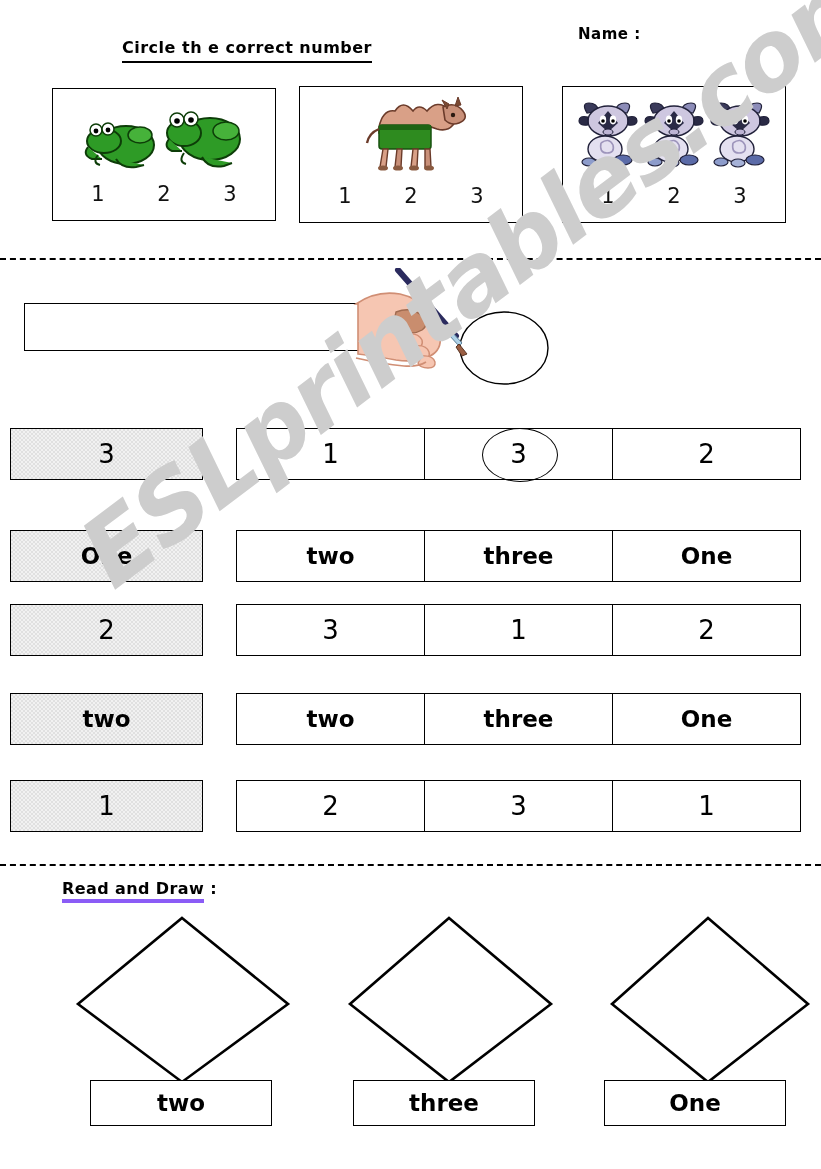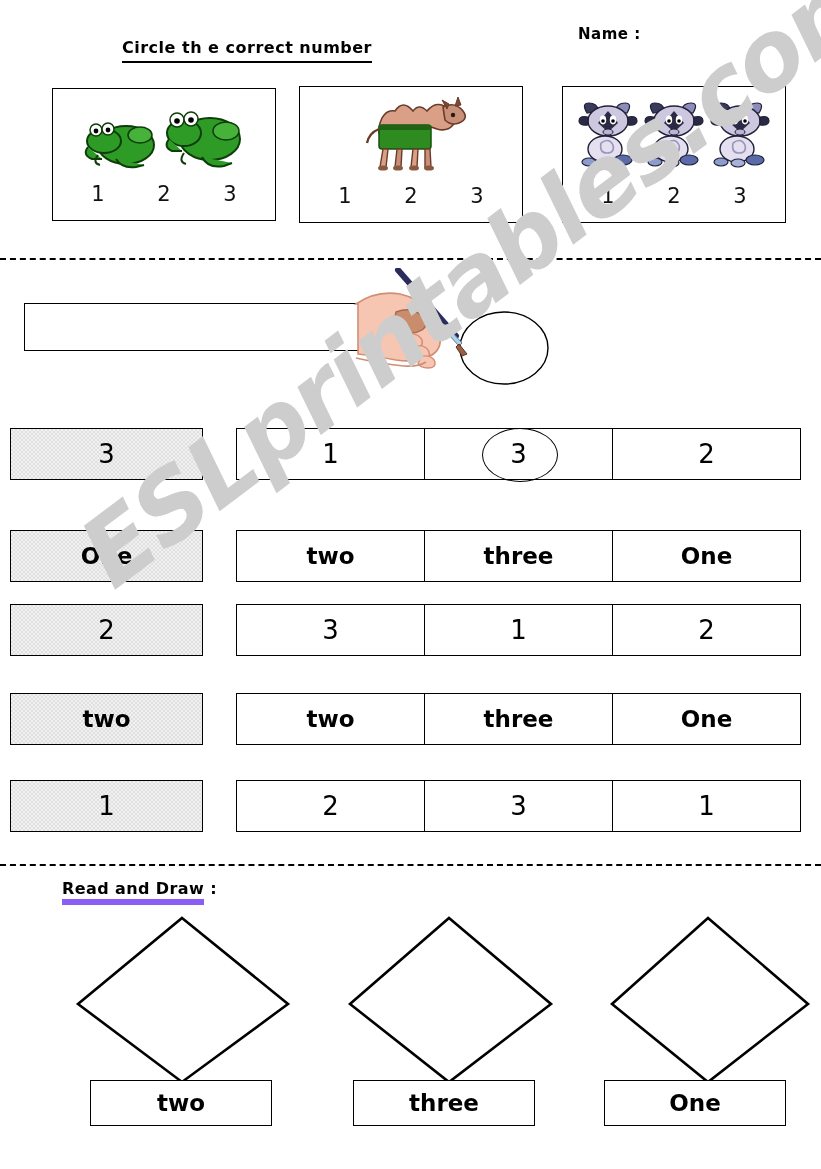--- a/index.html
+++ b/index.html
@@ -227,21 +227,21 @@
   #rd-title {
     position: absolute;
     left: 62px;
     top: 879px;
     font-size: 16px;
     font-weight: bold;
     letter-spacing: 0.4px;
     white-space: nowrap;
   }
   #rd-title .underlined {
-    border-bottom: 6px solid #8b5cf6;
+    border-bottom: 4px solid #8b5cf6;
     padding-bottom: 1px;
   }
   .draw-group { position: absolute; }
   .diamond-svg { position: absolute; left: 0; top: 0; }
   .label-box {
     position: absolute;
     border: 1px solid #000;
     box-sizing: border-box;
     background: #fff;
     display: flex;

